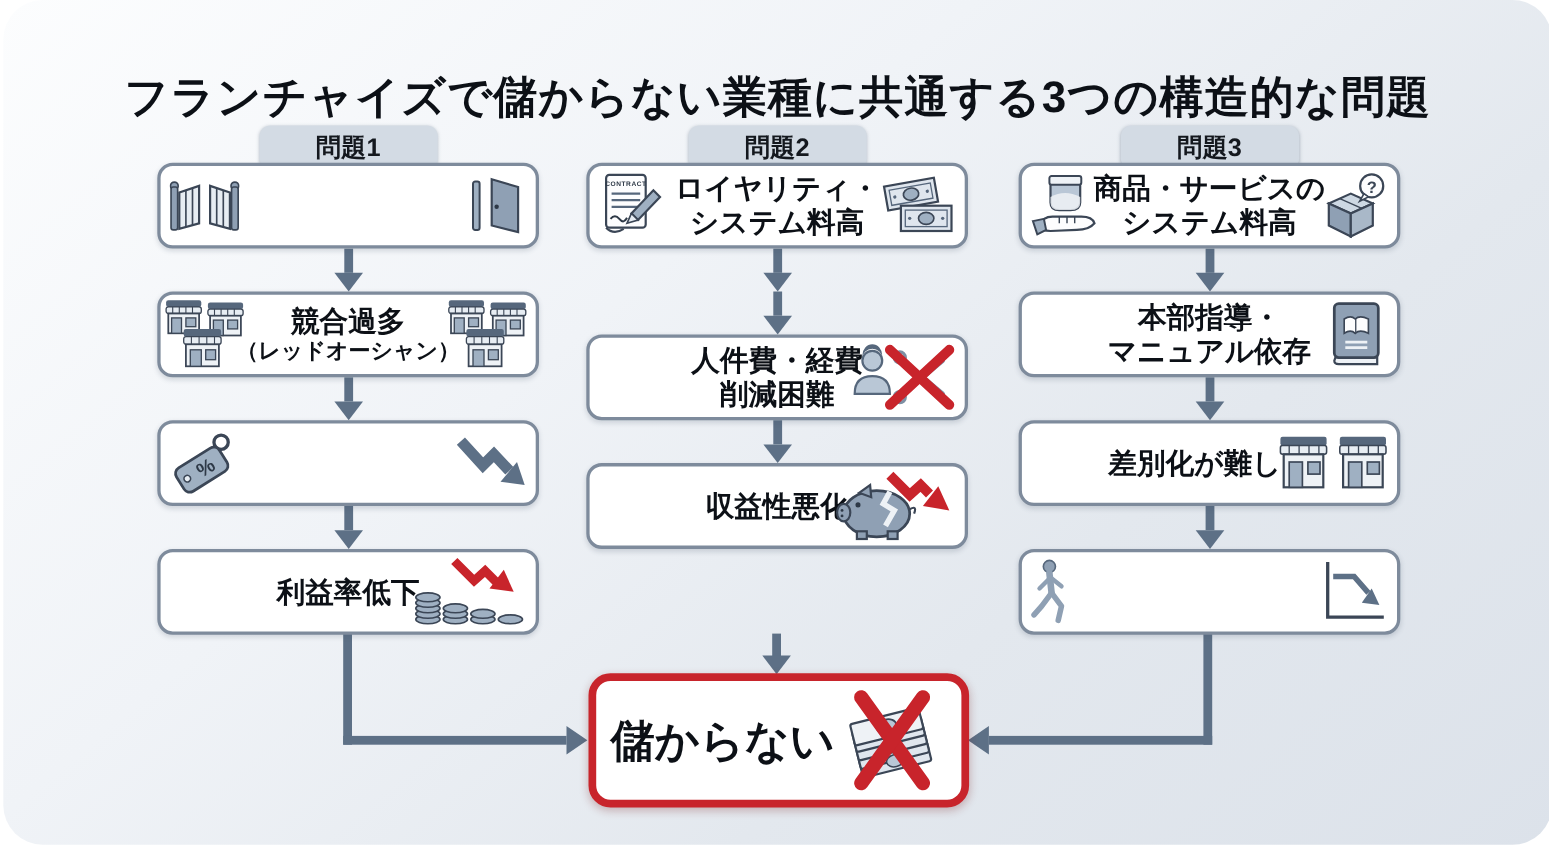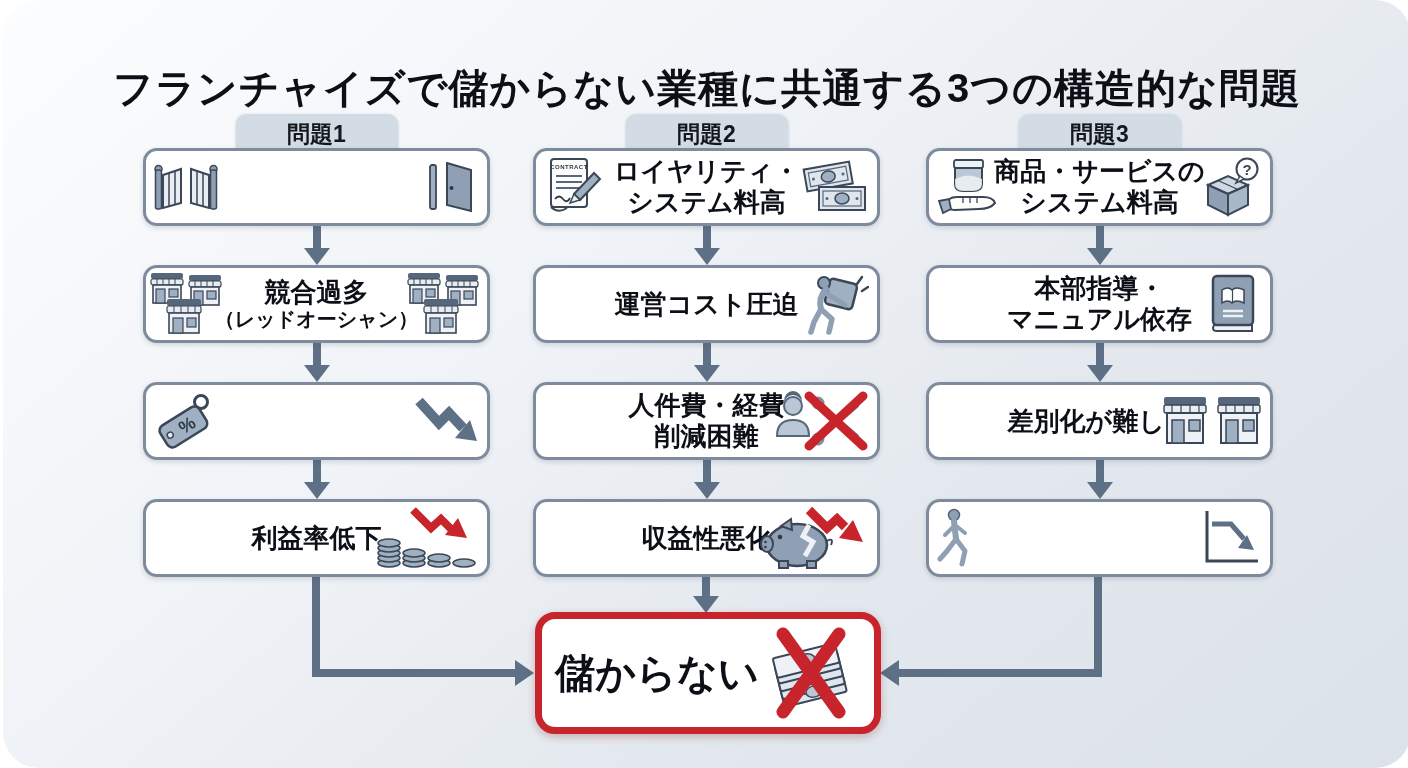--- a/index.html
+++ b/index.html
@@ -251,37 +251,20 @@
           </g>
         </svg>
       </span>
     </div>
 
     <div class="varrow">
         <div class="stem"></div>
         <div class="head"></div>
       </div>
 
-    <div class="box">
-      <span class="t1">運営コスト圧迫</span>
-      <span class="ic ir">
-        <svg width="62" height="64" viewBox="0 0 62 64">
-          <line x1="50" y1="12" x2="55" y2="5" stroke="#3b4656" stroke-width="2.5" stroke-linecap="round"></line>
-          <line x1="55" y1="19" x2="61" y2="15" stroke="#3b4656" stroke-width="2.5" stroke-linecap="round"></line>
-          <g transform="rotate(14 34 22)">
-            <rect x="20" y="9" width="28" height="26" rx="4" fill="#9fb0c2" stroke="#3b4656" stroke-width="2.5"></rect>
-          </g>
-          <circle cx="17" cy="11" r="6" fill="#8fa0b4" stroke="#3b4656" stroke-width="2"></circle>
-          <path d="M19 17 Q11 26 14 37" fill="none" stroke="#8fa0b4" stroke-width="6" stroke-linecap="round"></path>
-          <path d="M20 22 Q30 28 38 33" fill="none" stroke="#8fa0b4" stroke-width="5" stroke-linecap="round"></path>
-          <path d="M14 37 L7 50 L4 60" fill="none" stroke="#8fa0b4" stroke-width="5.5" stroke-linecap="round" stroke-linejoin="round"></path>
-          <path d="M15 38 L25 47 L22 60" fill="none" stroke="#8fa0b4" stroke-width="5.5" stroke-linecap="round" stroke-linejoin="round"></path>
-        </svg>
-      </span>
-    </div>
 
     <div class="varrow">
         <div class="stem"></div>
         <div class="head"></div>
       </div>
 
     <div class="box">
       <span class="t1">人件費・経費</span>
       <span class="t2">削減困難</span>
       <span class="ic ir">

